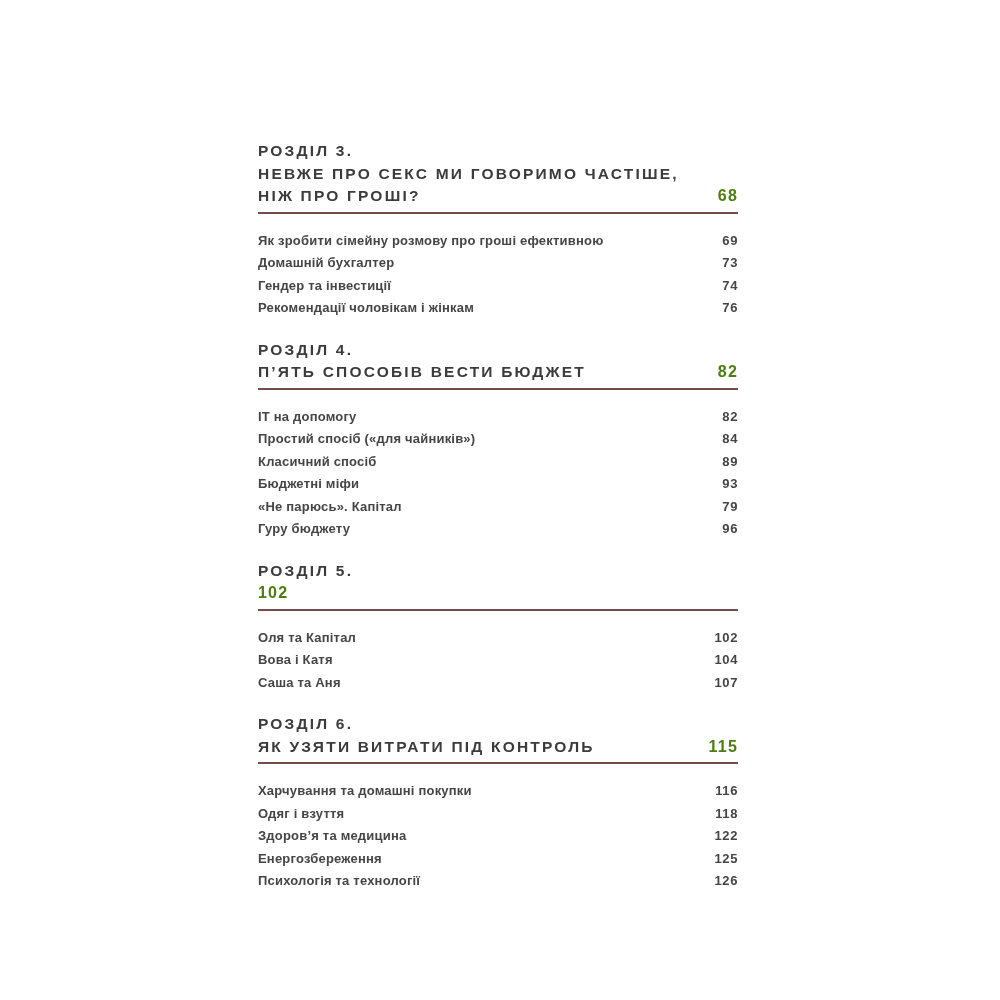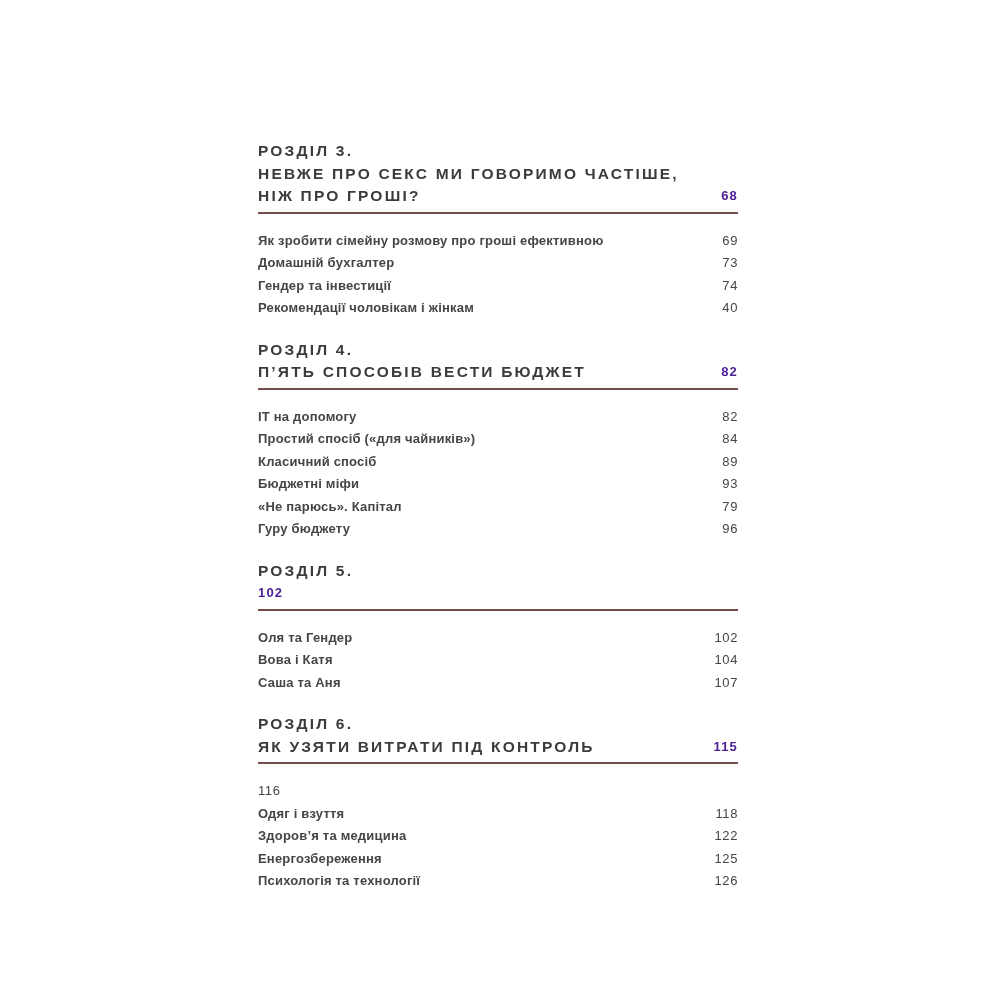--- a/index.html
+++ b/index.html
@@ -34,24 +34,24 @@
     color: #3b3b3b;
     text-transform: uppercase;
     white-space: nowrap;
   }
   .title-row {
     display: flex;
     justify-content: space-between;
     align-items: flex-end;
   }
   .chapter-page {
-    font-size: 13px;
+    font-size: 16px;
     font-weight: bold;
     letter-spacing: 1.2px;
-    color: #4c1d95;
+    color: #4d7c0f;
   }
   .rule {
     margin-top: 4px;
     height: 2px;
     width: 100%;
   }
   .items {
     margin-top: 16px;
   }
   .item {
@@ -62,21 +62,21 @@
     white-space: nowrap;
   }
   .item-label {
     font-size: 13px;
     font-weight: 600;
     letter-spacing: 0.2px;
     color: #454545;
   }
   .item-page {
     font-size: 13px;
-    font-weight: 400;
+    font-weight: 700;
     letter-spacing: 0.6px;
     color: #454545;
   }
 </style>
 </head>
 <body>
 
 <div class="page">
   <main class="toc" style="color: rgb(59, 59, 59);">
       <section class="toc-section">
@@ -97,21 +97,21 @@
           <div class="item">
             <span class="item-label">Домашній бухгалтер</span>
             <span class="item-page">73</span>
           </div>
           <div class="item">
             <span class="item-label">Гендер та інвестиції</span>
             <span class="item-page">74</span>
           </div>
           <div class="item">
             <span class="item-label">Рекомендації чоловікам і жінкам</span>
-            <span class="item-page">40</span>
+            <span class="item-page">76</span>
           </div>
         </div>
       </section>
       <section class="toc-section">
         <header class="chapter-heading">
           <div class="chapter-label">РОЗДІЛ 4.</div>
           <div class="title-line title-row">
             <span class="title-text">П’ЯТЬ СПОСОБІВ ВЕСТИ БЮДЖЕТ</span>
             <span class="chapter-page">82</span>
           </div>
@@ -147,21 +147,21 @@
       <section class="toc-section">
         <header class="chapter-heading">
           <div class="chapter-label">РОЗДІЛ 5.</div>
           <div class="title-line title-row">
             <span class="chapter-page">102</span>
           </div>
           <div class="rule" style="background: rgb(117, 76, 76);"></div>
         </header>
         <div class="items">
           <div class="item">
-            <span class="item-label">Оля та Гендер</span>
+            <span class="item-label">Оля та Капітал</span>
             <span class="item-page">102</span>
           </div>
           <div class="item">
             <span class="item-label">Вова і Катя</span>
             <span class="item-page">104</span>
           </div>
           <div class="item">
             <span class="item-label">Саша та Аня</span>
             <span class="item-page">107</span>
           </div>
@@ -171,20 +171,21 @@
         <header class="chapter-heading">
           <div class="chapter-label">РОЗДІЛ 6.</div>
           <div class="title-line title-row">
             <span class="title-text">ЯК УЗЯТИ ВИТРАТИ ПІД КОНТРОЛЬ</span>
             <span class="chapter-page">115</span>
           </div>
           <div class="rule" style="background: rgb(117, 76, 76);"></div>
         </header>
         <div class="items">
           <div class="item">
+            <span class="item-label">Харчування та домашні покупки</span>
             <span class="item-page">116</span>
           </div>
           <div class="item">
             <span class="item-label">Одяг і взуття</span>
             <span class="item-page">118</span>
           </div>
           <div class="item">
             <span class="item-label">Здоров’я та медицина</span>
             <span class="item-page">122</span>
           </div>

